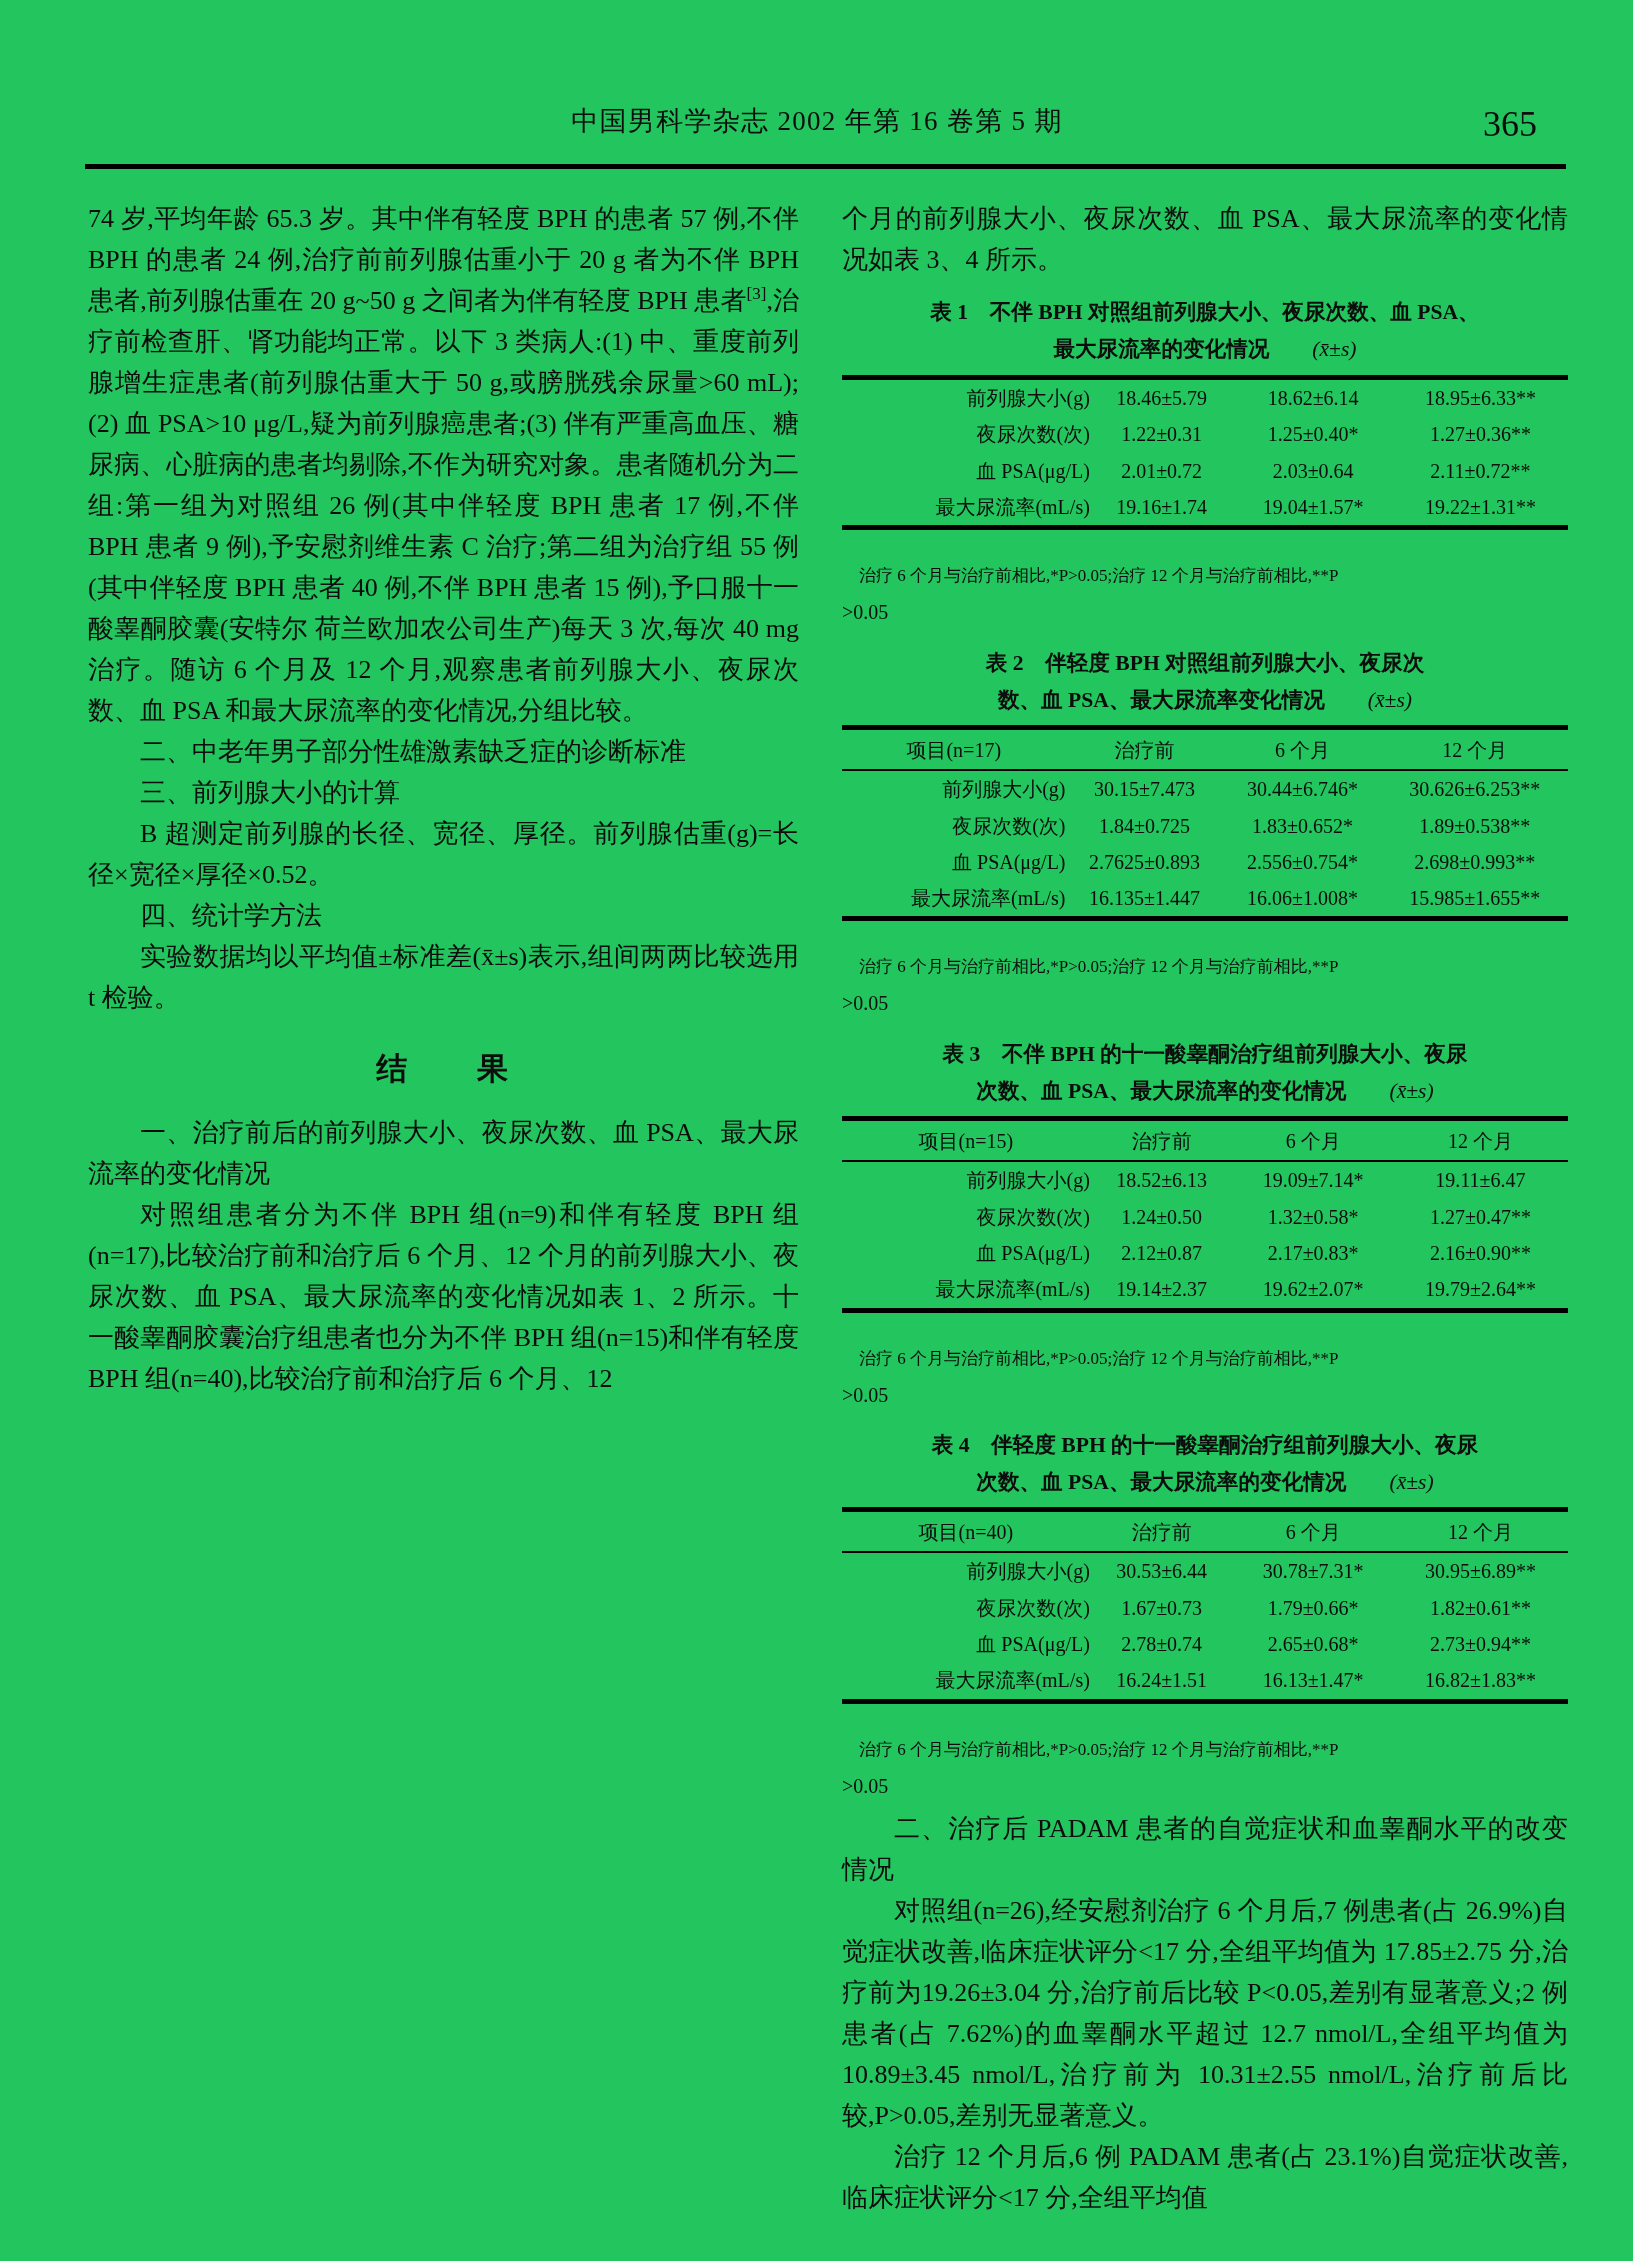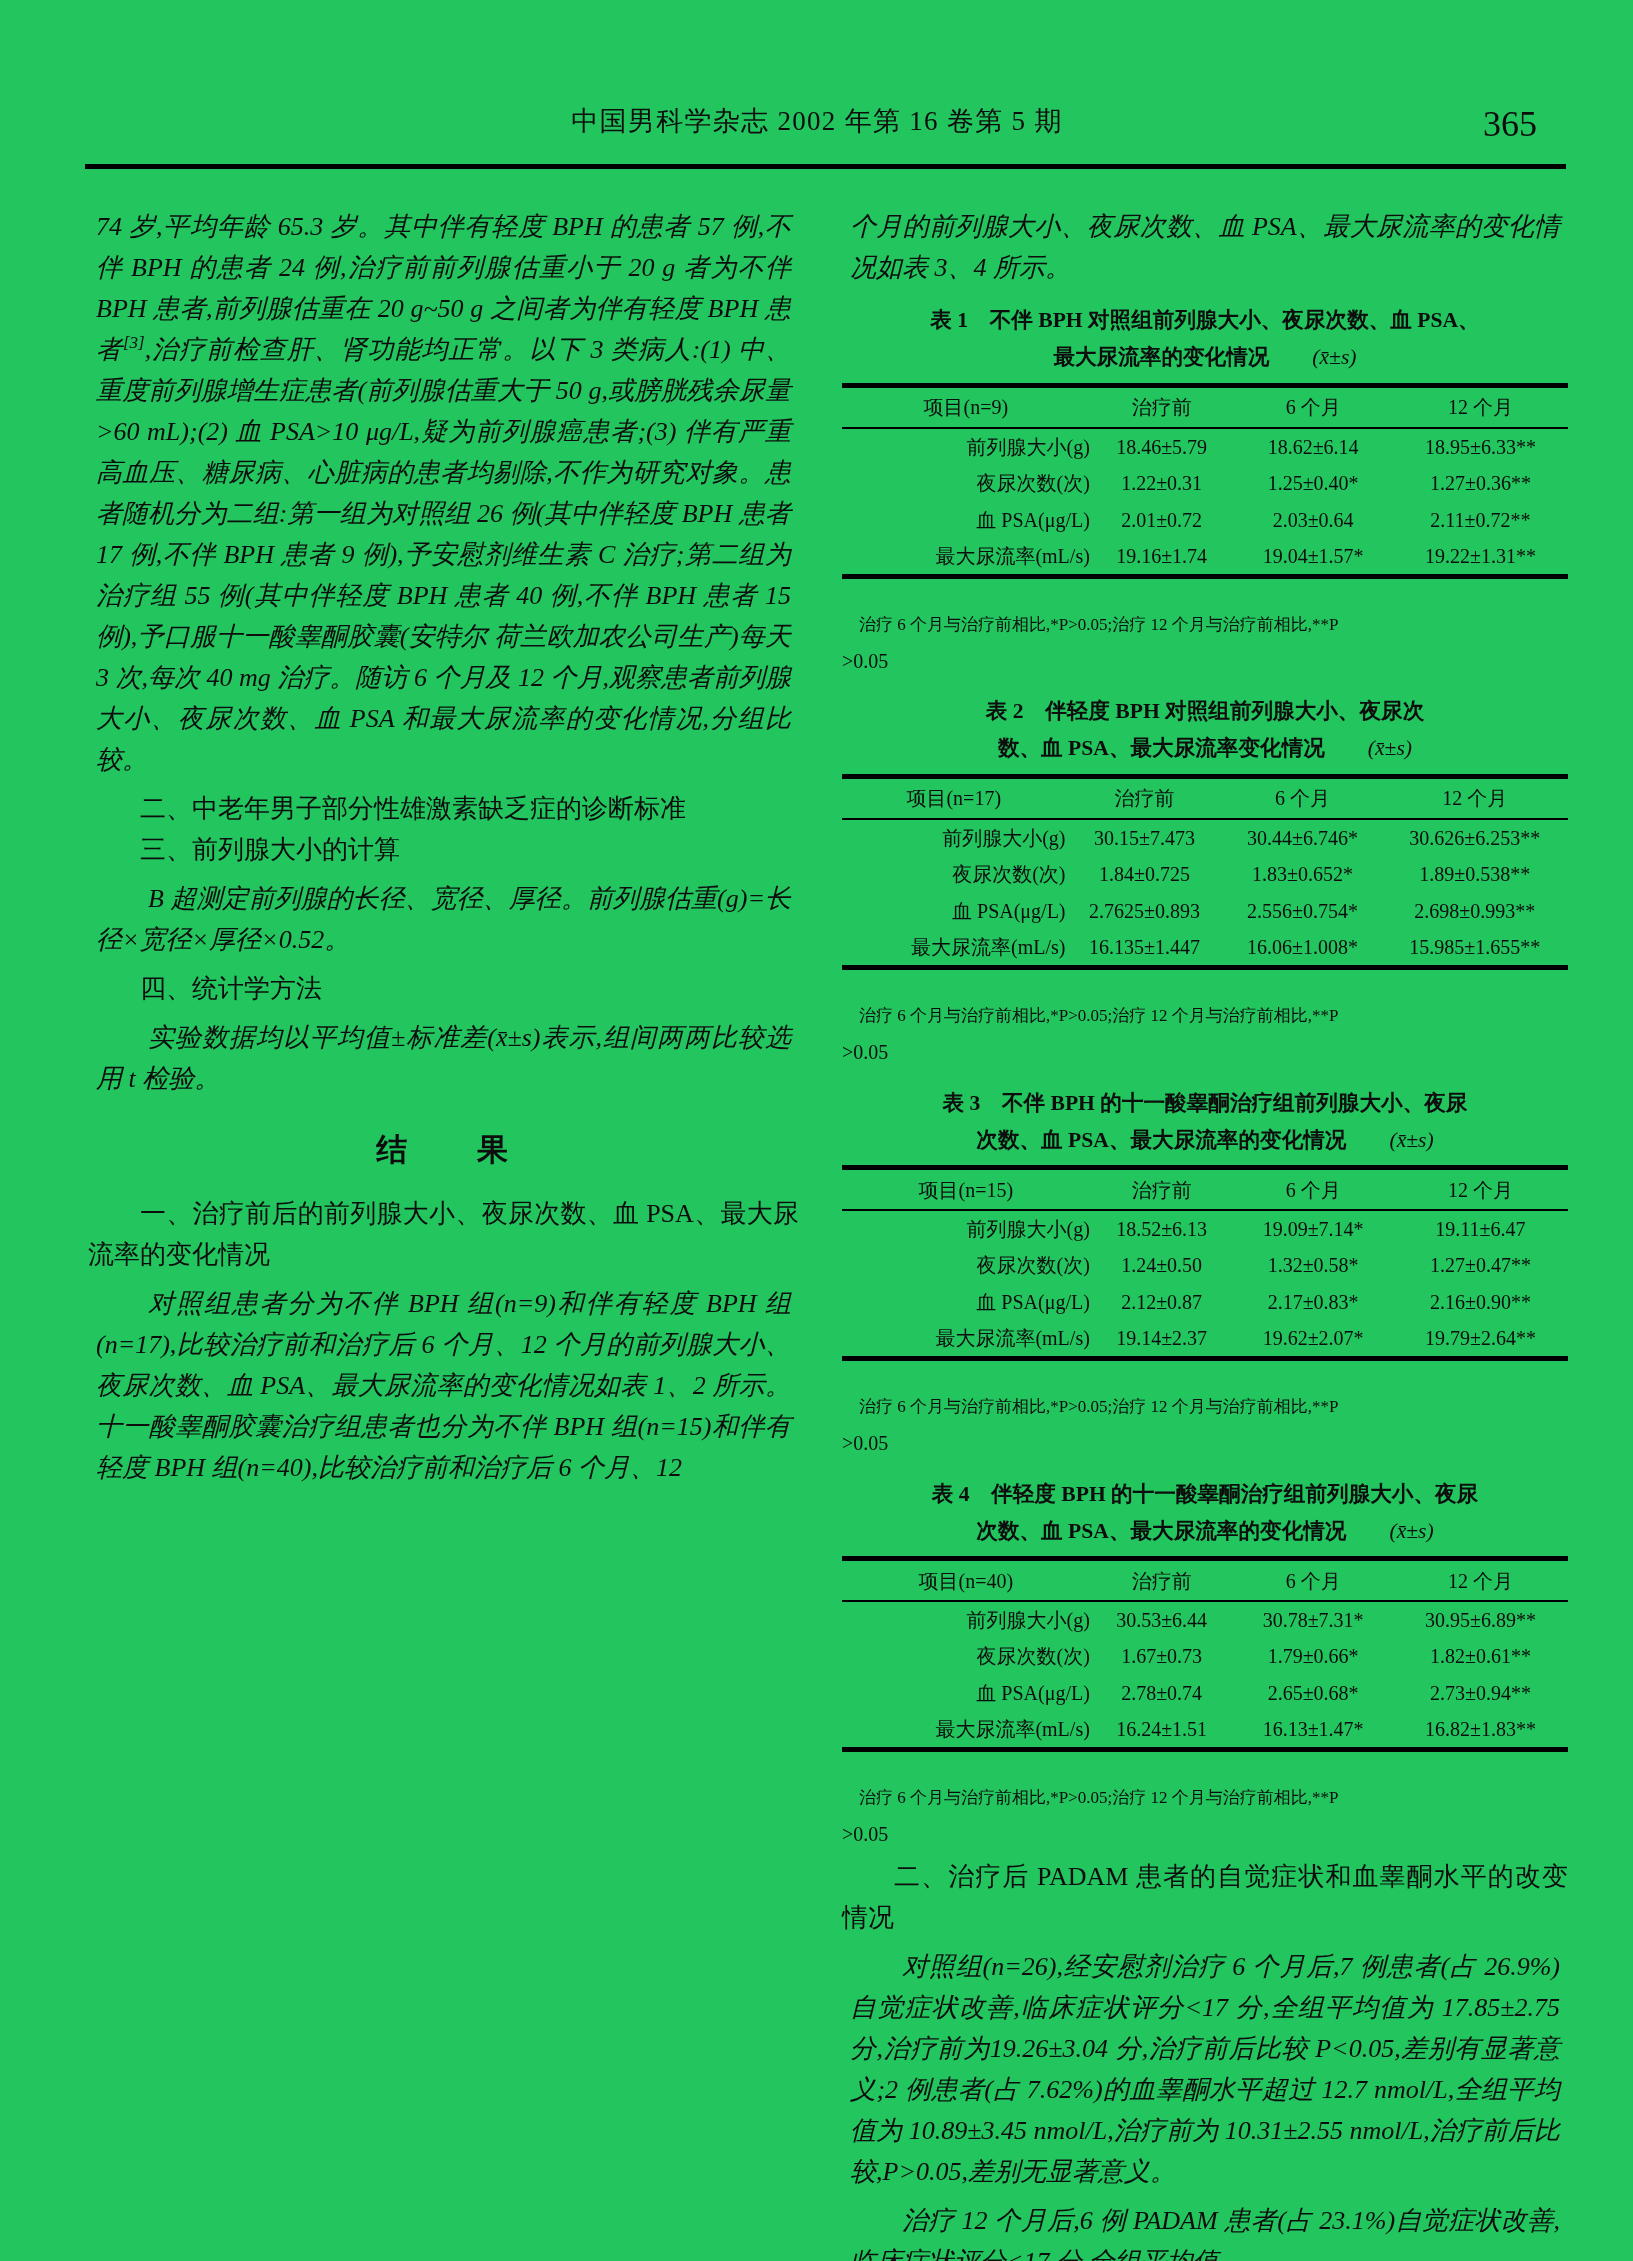--- a/index.html
+++ b/index.html
@@ -9,21 +9,21 @@
     font-family:"Liberation Serif","DejaVu Serif",serif;
   }
   .journal-header { position:absolute; top:103px; left:0; width:1634px; text-align:center;
     font-size:27px; letter-spacing:1.3px; }
   .page-number { position:absolute; top:103px; right:97px; font-size:36px; }
   .header-rule { position:absolute; top:164px; left:85px; width:1481px; height:4.6px; background:#000; }
   .columns { position:absolute; top:198px; left:88px; display:flex; gap:43px; }
   .col { text-align:justify; }
   .col-left  { width:711px; }
   .col-right { width:726px; }
-  p { margin:8px; font-size:26px; line-height:41px;font-style:italic; }
+  p { margin:0; font-size:26px; line-height:41px; }
   .indent { text-indent:2em; }
   h3.sec { margin:0; font-size:26px; line-height:41px; font-weight:normal; text-indent:2em; text-align:justify; }
   .results-heading { margin:30px 0 22px 0; text-align:center; font-size:31px; font-weight:bold; letter-spacing:2.6px; }
   .bsup { vertical-align:super; font-size:17px; line-height:0; }
   
   .tblock { margin-top:14.4px; }
   .tcaption { font-weight:bold; font-size:21.6px; line-height:37px; text-align:center; text-justify:none; }
   .tcaption .stat { font-weight:normal; font-style:italic; margin-left:43px; }
   table { width:100%; border-collapse:collapse; border-top:5.2px solid #000; border-bottom:5.2px solid #000; margin-top:6.5px; }
   th { font-weight:normal; font-size:20px; padding:6.5px 0 5.2px 0; border-bottom:2.6px solid #000; text-align:center; }
@@ -65,26 +65,20 @@
     <div class="col col-right">
       <p>个月的前列腺大小、夜尿次数、血 PSA、最大尿流率的变化情况如表 3、4 所示。</p>
 
       <div class="tblock">
         <div class="tcaption">
           <div>表 1　不伴 BPH 对照组前列腺大小、夜尿次数、血 PSA、</div>
           <div><span>最大尿流率的变化情况</span><span class="stat">(x̄±s)</span></div>
         </div>
         <table>
           <tbody>
-              <tr>
-            <th>项目(n=9)</th>
-            <th>治疗前</th>
-            <th>6 个月</th>
-            <th>12 个月</th>
-          </tr>
           <tr>
             <td class="lbl">前列腺大小(g)</td>
             <td>18.46±5.79</td>
             <td>18.62±6.14</td>
             <td>18.95±6.33**</td>
           </tr>
           <tr>
             <td class="lbl">夜尿次数(次)</td>
             <td>1.22±0.31</td>
             <td>1.25±0.40*</td>

